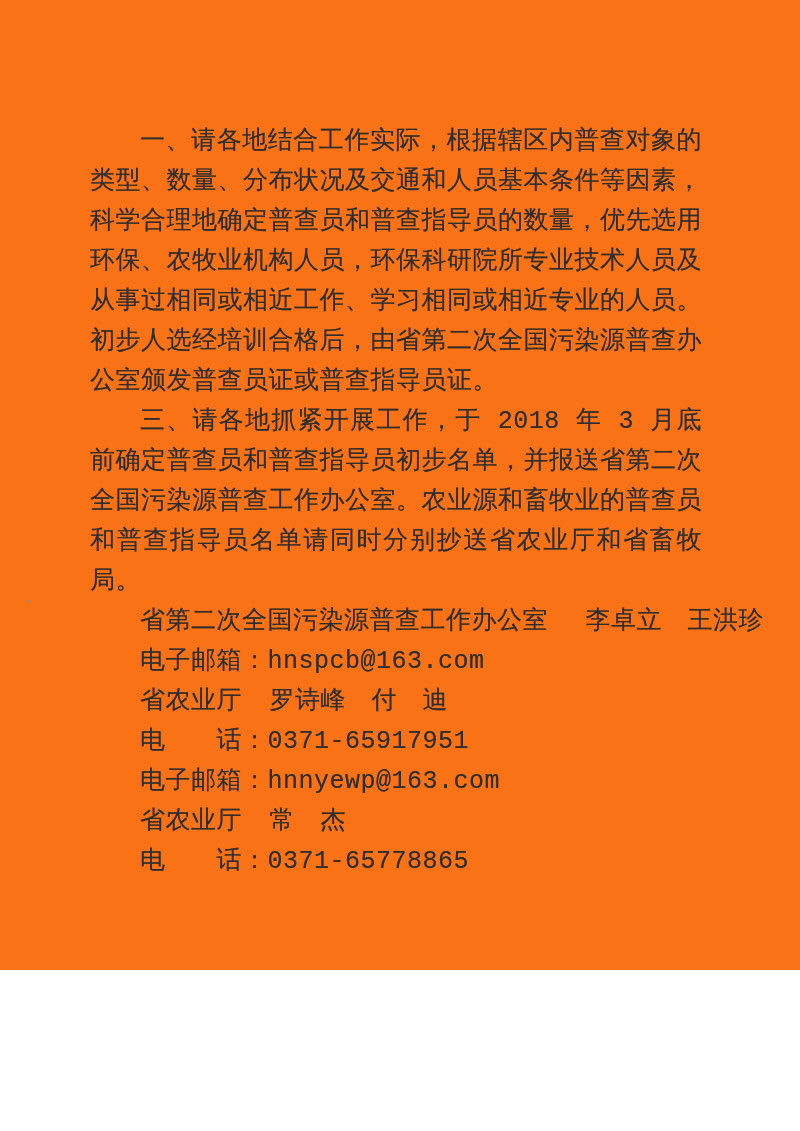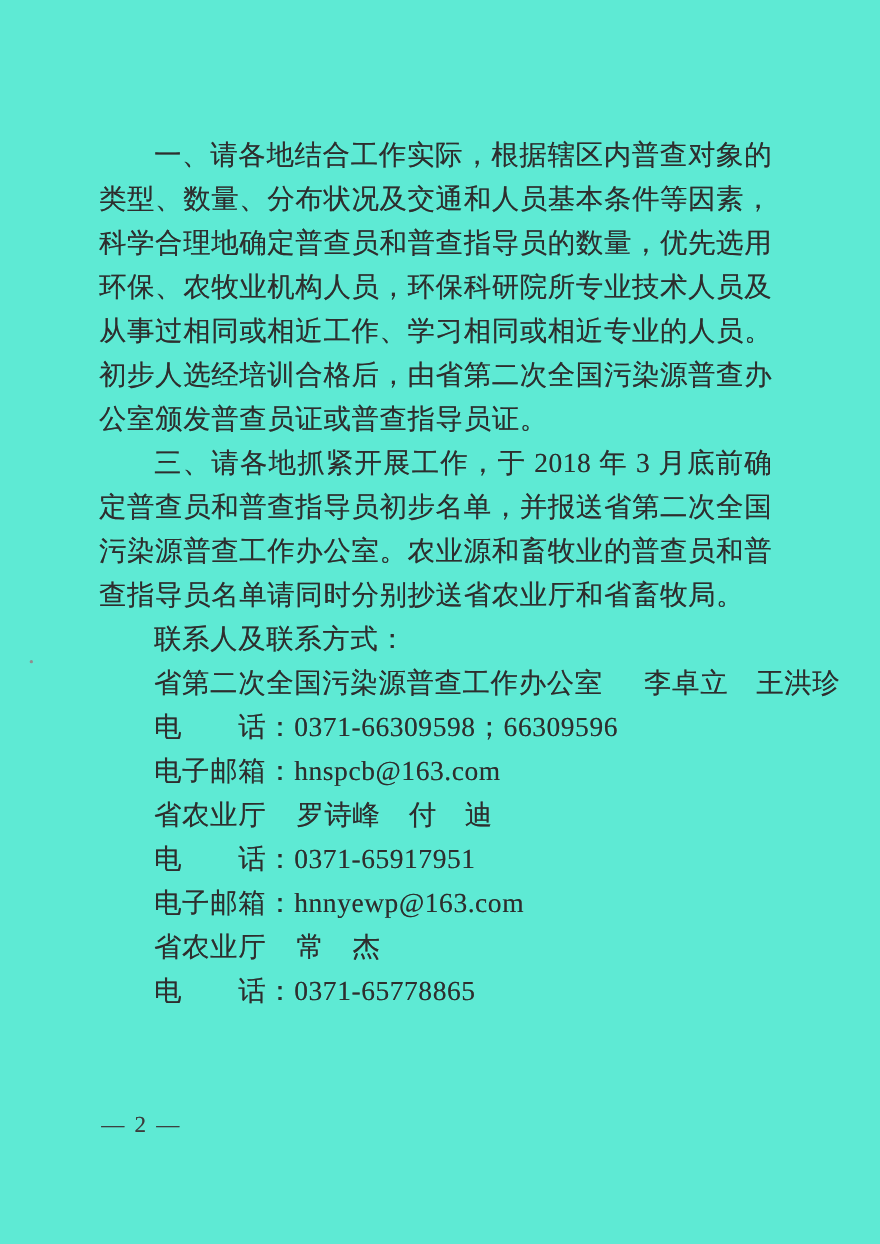--- a/index.html
+++ b/index.html
@@ -3,24 +3,24 @@
 <meta charset="utf-8">
 <style>
   html, body {
     margin: 0;
     padding: 0;
     background: #ffffff;
   }
   .page {
     position: relative;
     width: 800px;
-    height: 1131px;
-    background: #5eead4;
+    height: 970px;
+    background: #f97316;
     overflow: hidden;
-    font-family: Liberation Serif, serif;
+    font-family: Liberation Mono, monospace;
     color: #2e2e2e;
   }
   .content {
     position: absolute;
     left: 90px;
     top: 122px;
     width: 612px;
     font-size: 25px;
     line-height: 40px;
     letter-spacing: 0.5px;
@@ -64,25 +64,23 @@
 
 <div class="page">
 
   <div class="content">
 
     <p class="para">一、请各地结合工作实际，根据辖区内普查对象的类型、数量、分布状况及交通和人员基本条件等因素，科学合理地确定普查员和普查指导员的数量，优先选用环保、农牧业机构人员，环保科研院所专业技术人员及从事过相同或相近工作、学习相同或相近专业的人员。初步人选经培训合格后，由省第二次全国污染源普查办公室颁发普查员证或普查指导员证。</p>
 
 
     <p class="para">三、请各地抓紧开展工作，于 2018 年 3 月底前确定普查员和普查指导员初步名单，并报送省第二次全国污染源普查工作办公室。农业源和畜牧业的普查员和普查指导员名单请同时分别抄送省农业厅和省畜牧局。</p>
 
-    <p class="cline">联系人及联系方式：</p>
 
     <p class="cline"><span>省第二次全国污染源普查工作办公室</span><span class="names-group">李卓立　王洪珍</span></p>
 
-    <p class="cline"><span>电　　话：</span><span class="contact-value">0371-66309598；66309596</span></p>
 
     <p class="cline"><span>电子邮箱：</span><span class="contact-value">hnspcb@163.com</span></p>
 
     <p class="cline"><span>省农业厅</span><span class="names-group-narrow">罗诗峰　付　迪</span></p>
 
     <p class="cline"><span>电　　话：</span><span class="contact-value">0371-65917951</span></p>
 
     <p class="cline"><span>电子邮箱：</span><span class="contact-value">hnnyewp@163.com</span></p>
 
     <p class="cline"><span>省农业厅</span><span class="names-group-narrow">常　杰</span></p>

